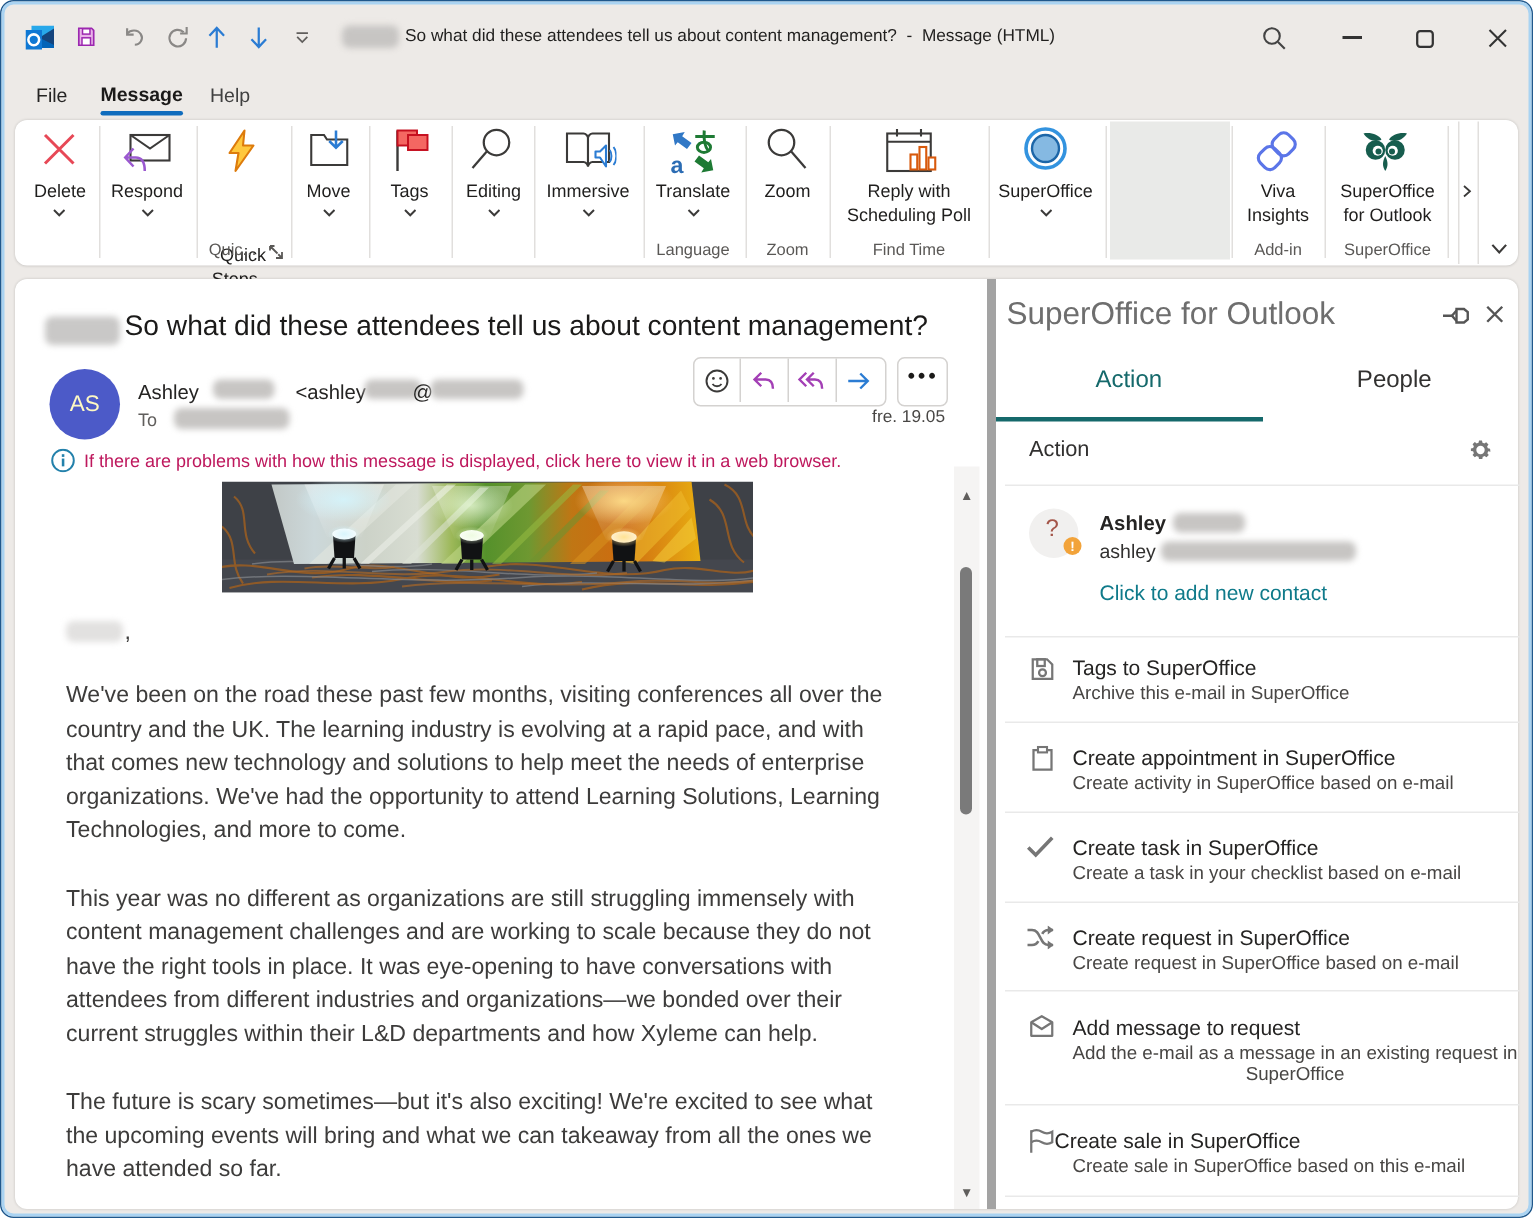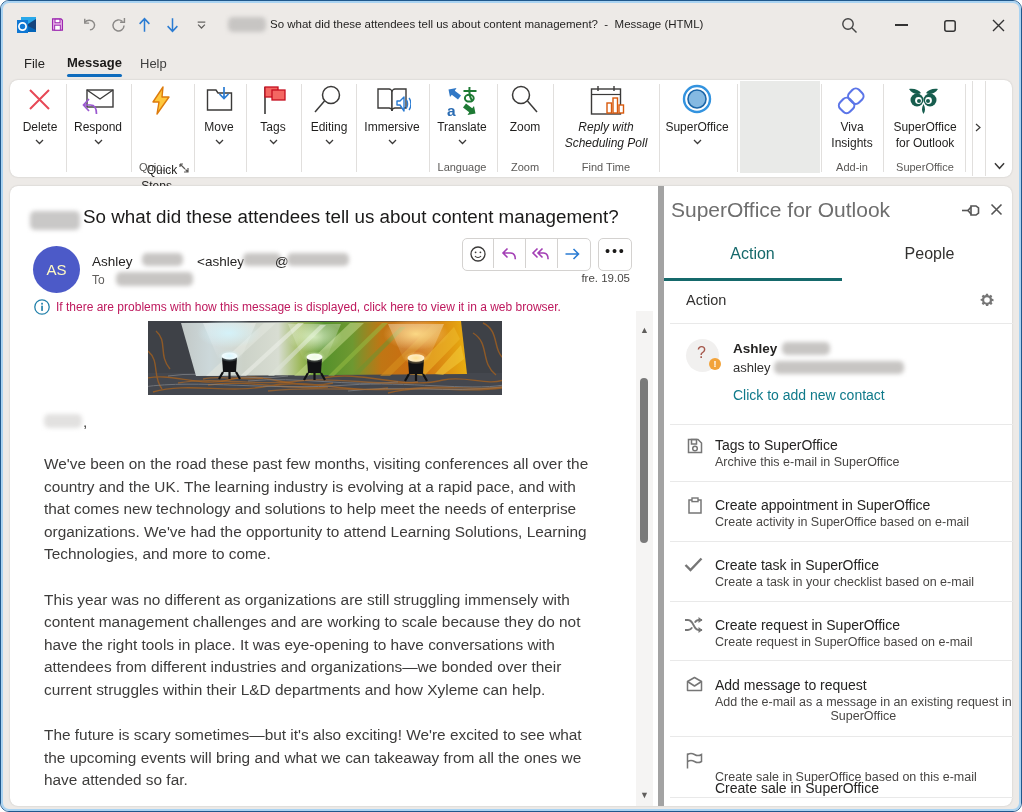--- a/index.html
+++ b/index.html
@@ -189,21 +189,21 @@
   <div class="glabel" style="left:495px;width:60px;">Zoom</div>
 
   <svg class="abs" style="left:590px;top:85px" width="36" height="33" viewBox="0 0 36 33">
     <rect x="1.5" y="4" width="29" height="25" fill="#fff" stroke="#3b3a39" stroke-width="1.4"></rect>
     <path d="M1.5 9.5 H30.5" stroke="#3b3a39" stroke-width="1.2"></path>
     <path d="M8 1 V6 M24 1 V6" stroke="#3b3a39" stroke-width="1.4"></path>
     <rect x="17" y="18" width="4.5" height="10" fill="#fff" stroke="#d8590c" stroke-width="1.4"></rect>
     <rect x="23" y="13" width="4.5" height="15" fill="#fff" stroke="#d8590c" stroke-width="1.4"></rect>
     <rect x="29" y="20" width="4.5" height="8" fill="#fff" stroke="#d8590c" stroke-width="1.4"></rect>
   </svg>
-  <div class="rlabel" style="left:561px;top:120px;width:90px;font-style:italic;">Reply with<br>Scheduling Poll</div>
+  <div class="rlabel" style="left:561px;top:120px;width:90px;">Reply with<br>Scheduling Poll</div>
   <div class="glabel" style="left:576px;width:60px;">Find Time</div>
 
   <svg class="abs" style="left:682px;top:84px" width="30" height="30" viewBox="0 0 30 30">
     <circle cx="15" cy="15" r="13" fill="none" stroke="#3393df" stroke-width="2.4"></circle>
     <circle cx="15" cy="15" r="9" fill="#85b9e2" stroke="#1c66a8" stroke-width="1.6"></circle>
   </svg>
   <div class="rlabel" style="left:662px;top:120px;width:70px;">SuperOffice</div>
   <svg class="abs" style="left:693px;top:139px" width="9" height="6" viewBox="0 0 9 6">
       <path d="M1 1 L4.5 4.5 L8 1" fill="none" stroke="#3b3a39" stroke-width="1.3"></path>
     </svg>
@@ -487,17 +487,17 @@
       <path d="M1.5 5.5 L8.5 10 L15.5 5.5" fill="none" stroke="#767676" stroke-width="1.5" stroke-linejoin="round"></path>
     </svg>
     <div class="abs ptitle" style="left:51px;top:491px;">Add message to request</div>
     <div class="abs psub" style="left:51px;top:509px;white-space:nowrap;text-align:center;">Add the e-mail as a message in an existing request in<br>SuperOffice</div>
     <div class="hr" style="left:6px;top:550px;width:343px;"></div>
 
     <svg class="abs" style="left:22px;top:566px" width="17" height="17" viewBox="0 0 17 17">
       <path d="M1.5 1.5 V16.5" stroke="#767676" stroke-width="1.5"></path>
       <path d="M1.5 2.5 C4 1 6 1 8.5 2.5 C11 4 13 4 15.5 2.5 V9.5 C13 11 11 11 8.5 9.5 C6 8 4 8 1.5 9.5" fill="none" stroke="#767676" stroke-width="1.5"></path>
     </svg>
-    <div class="abs ptitle" style="left:51px;top:566px;margin-top:28px;">Create sale in SuperOffice</div>
+    <div class="abs ptitle" style="left:39px;top:566px;">Create sale in SuperOffice</div>
     <div class="abs psub" style="left:51px;top:584px;">Create sale in SuperOffice based on this e-mail</div>
     <div class="hr" style="left:6px;top:610.5px;width:343px;"></div>
   </div>
 </div>
 
 </body></html>

